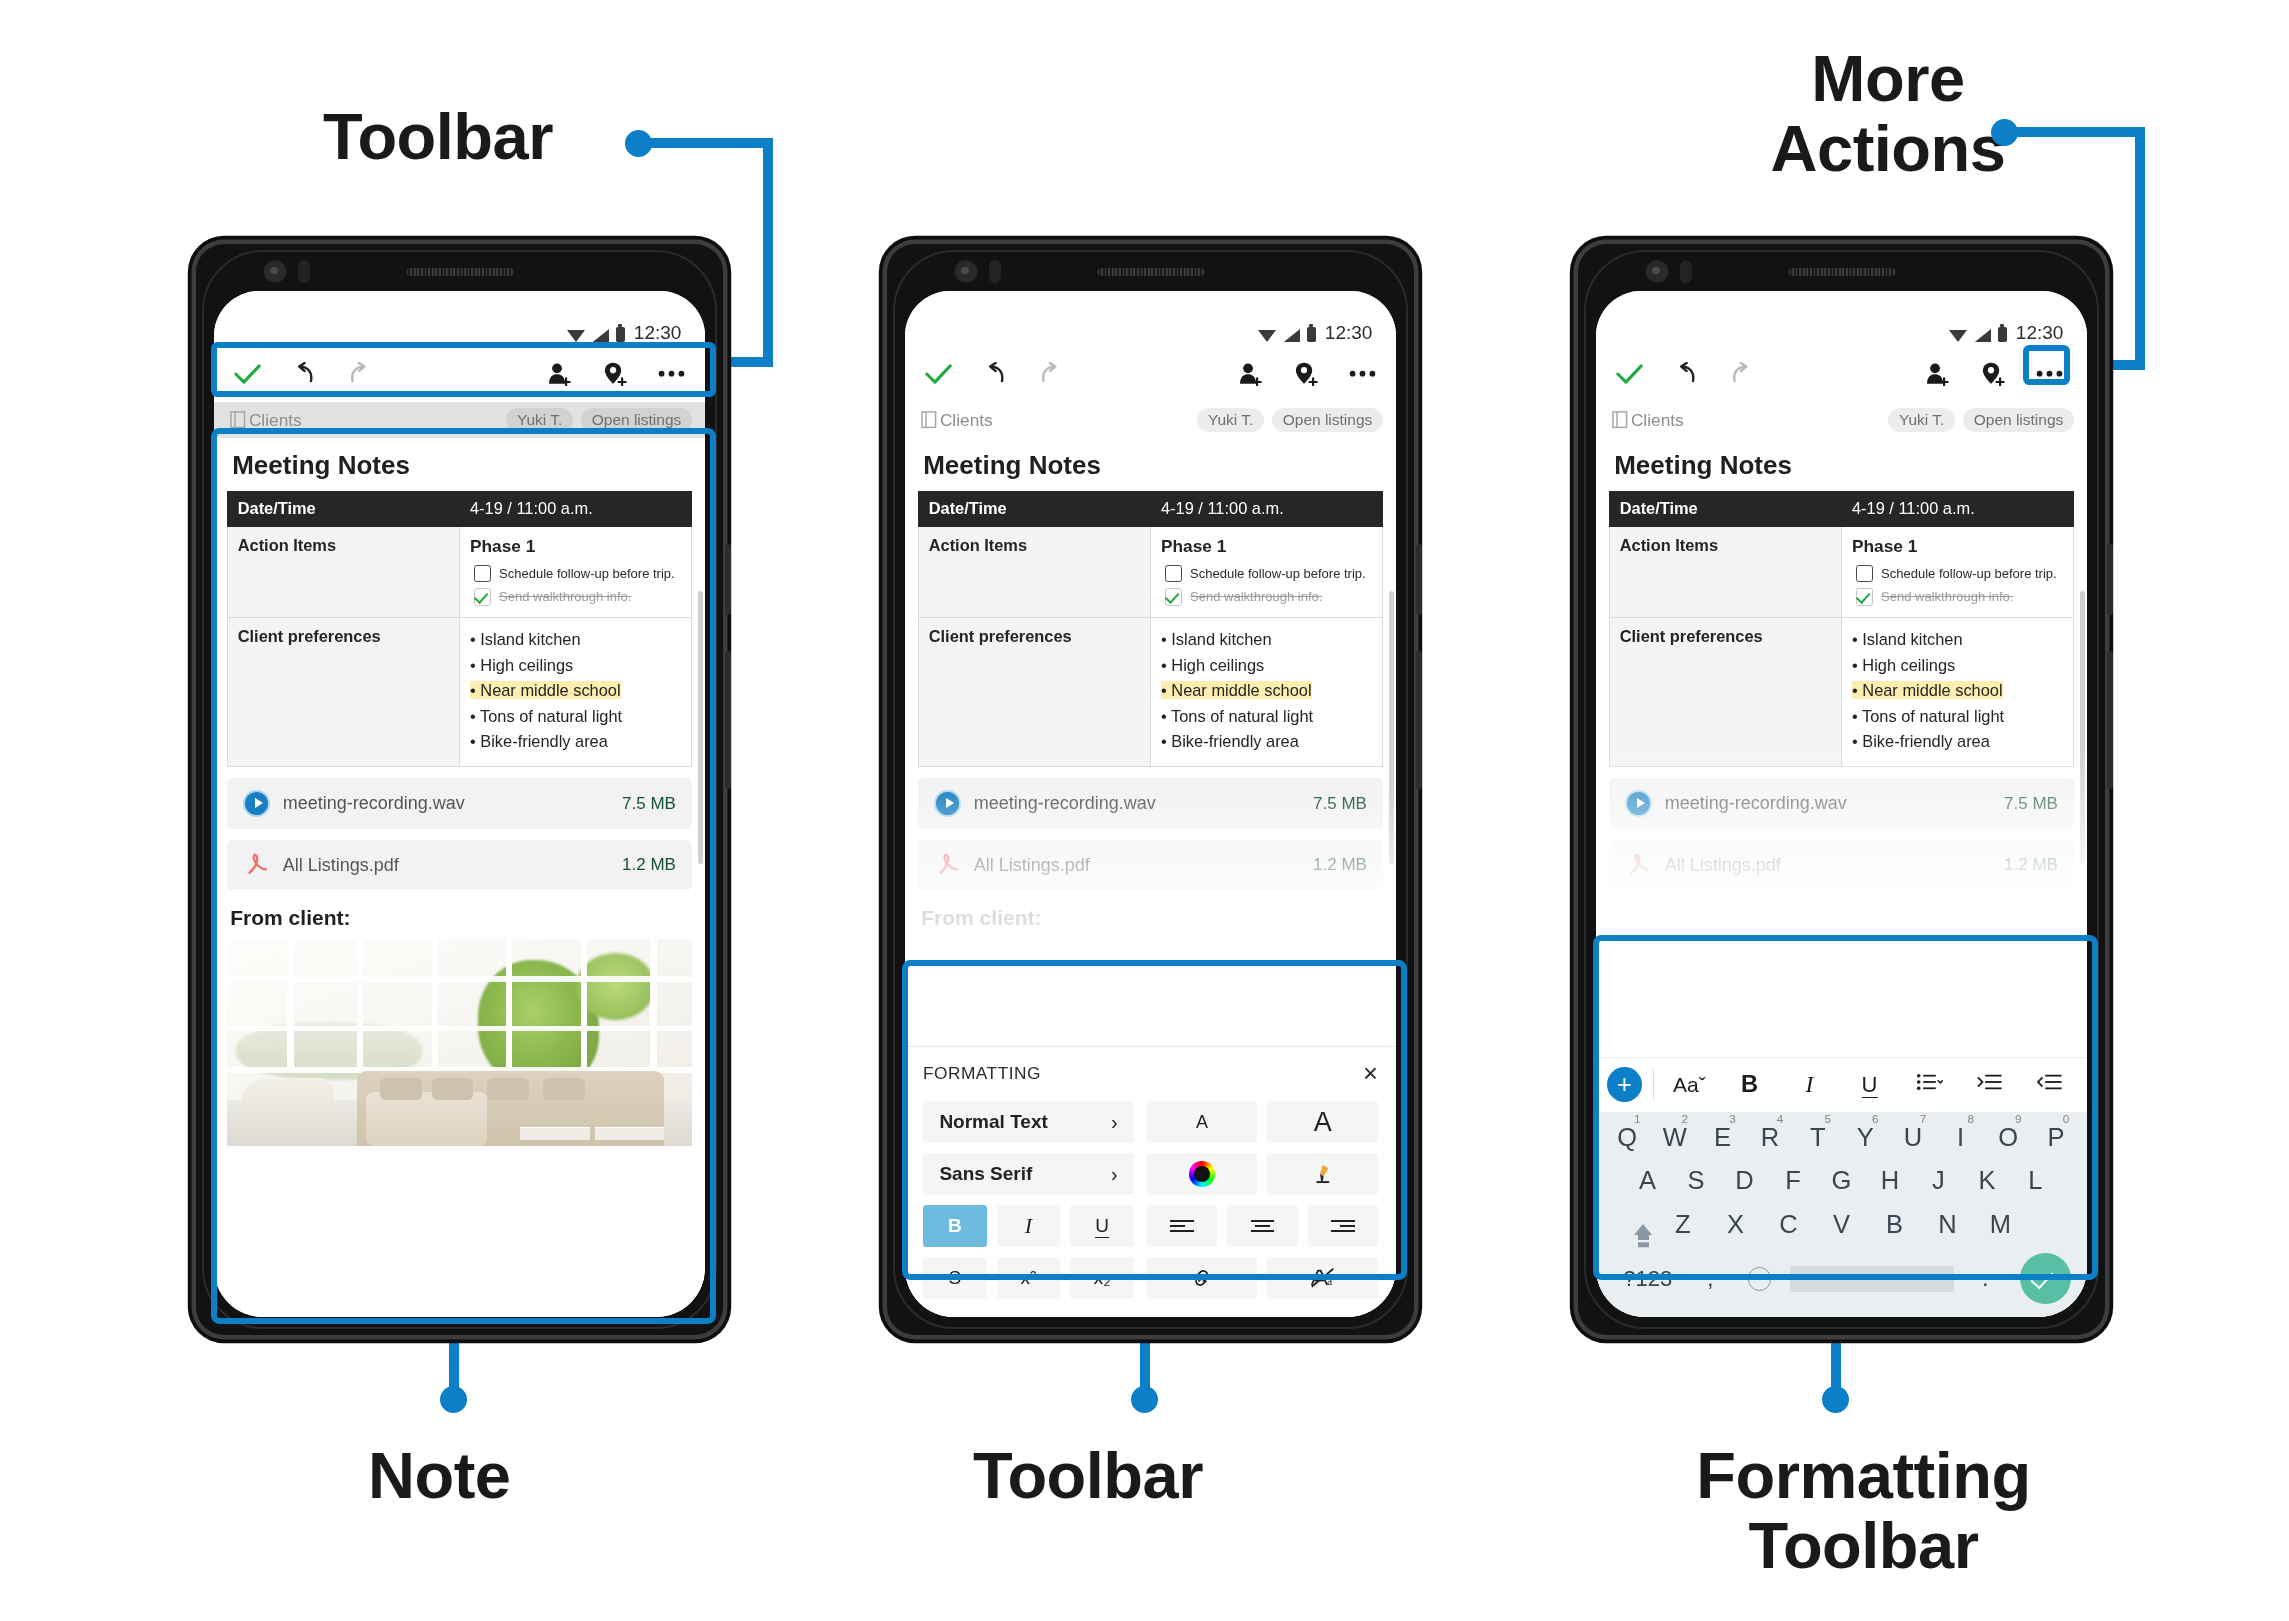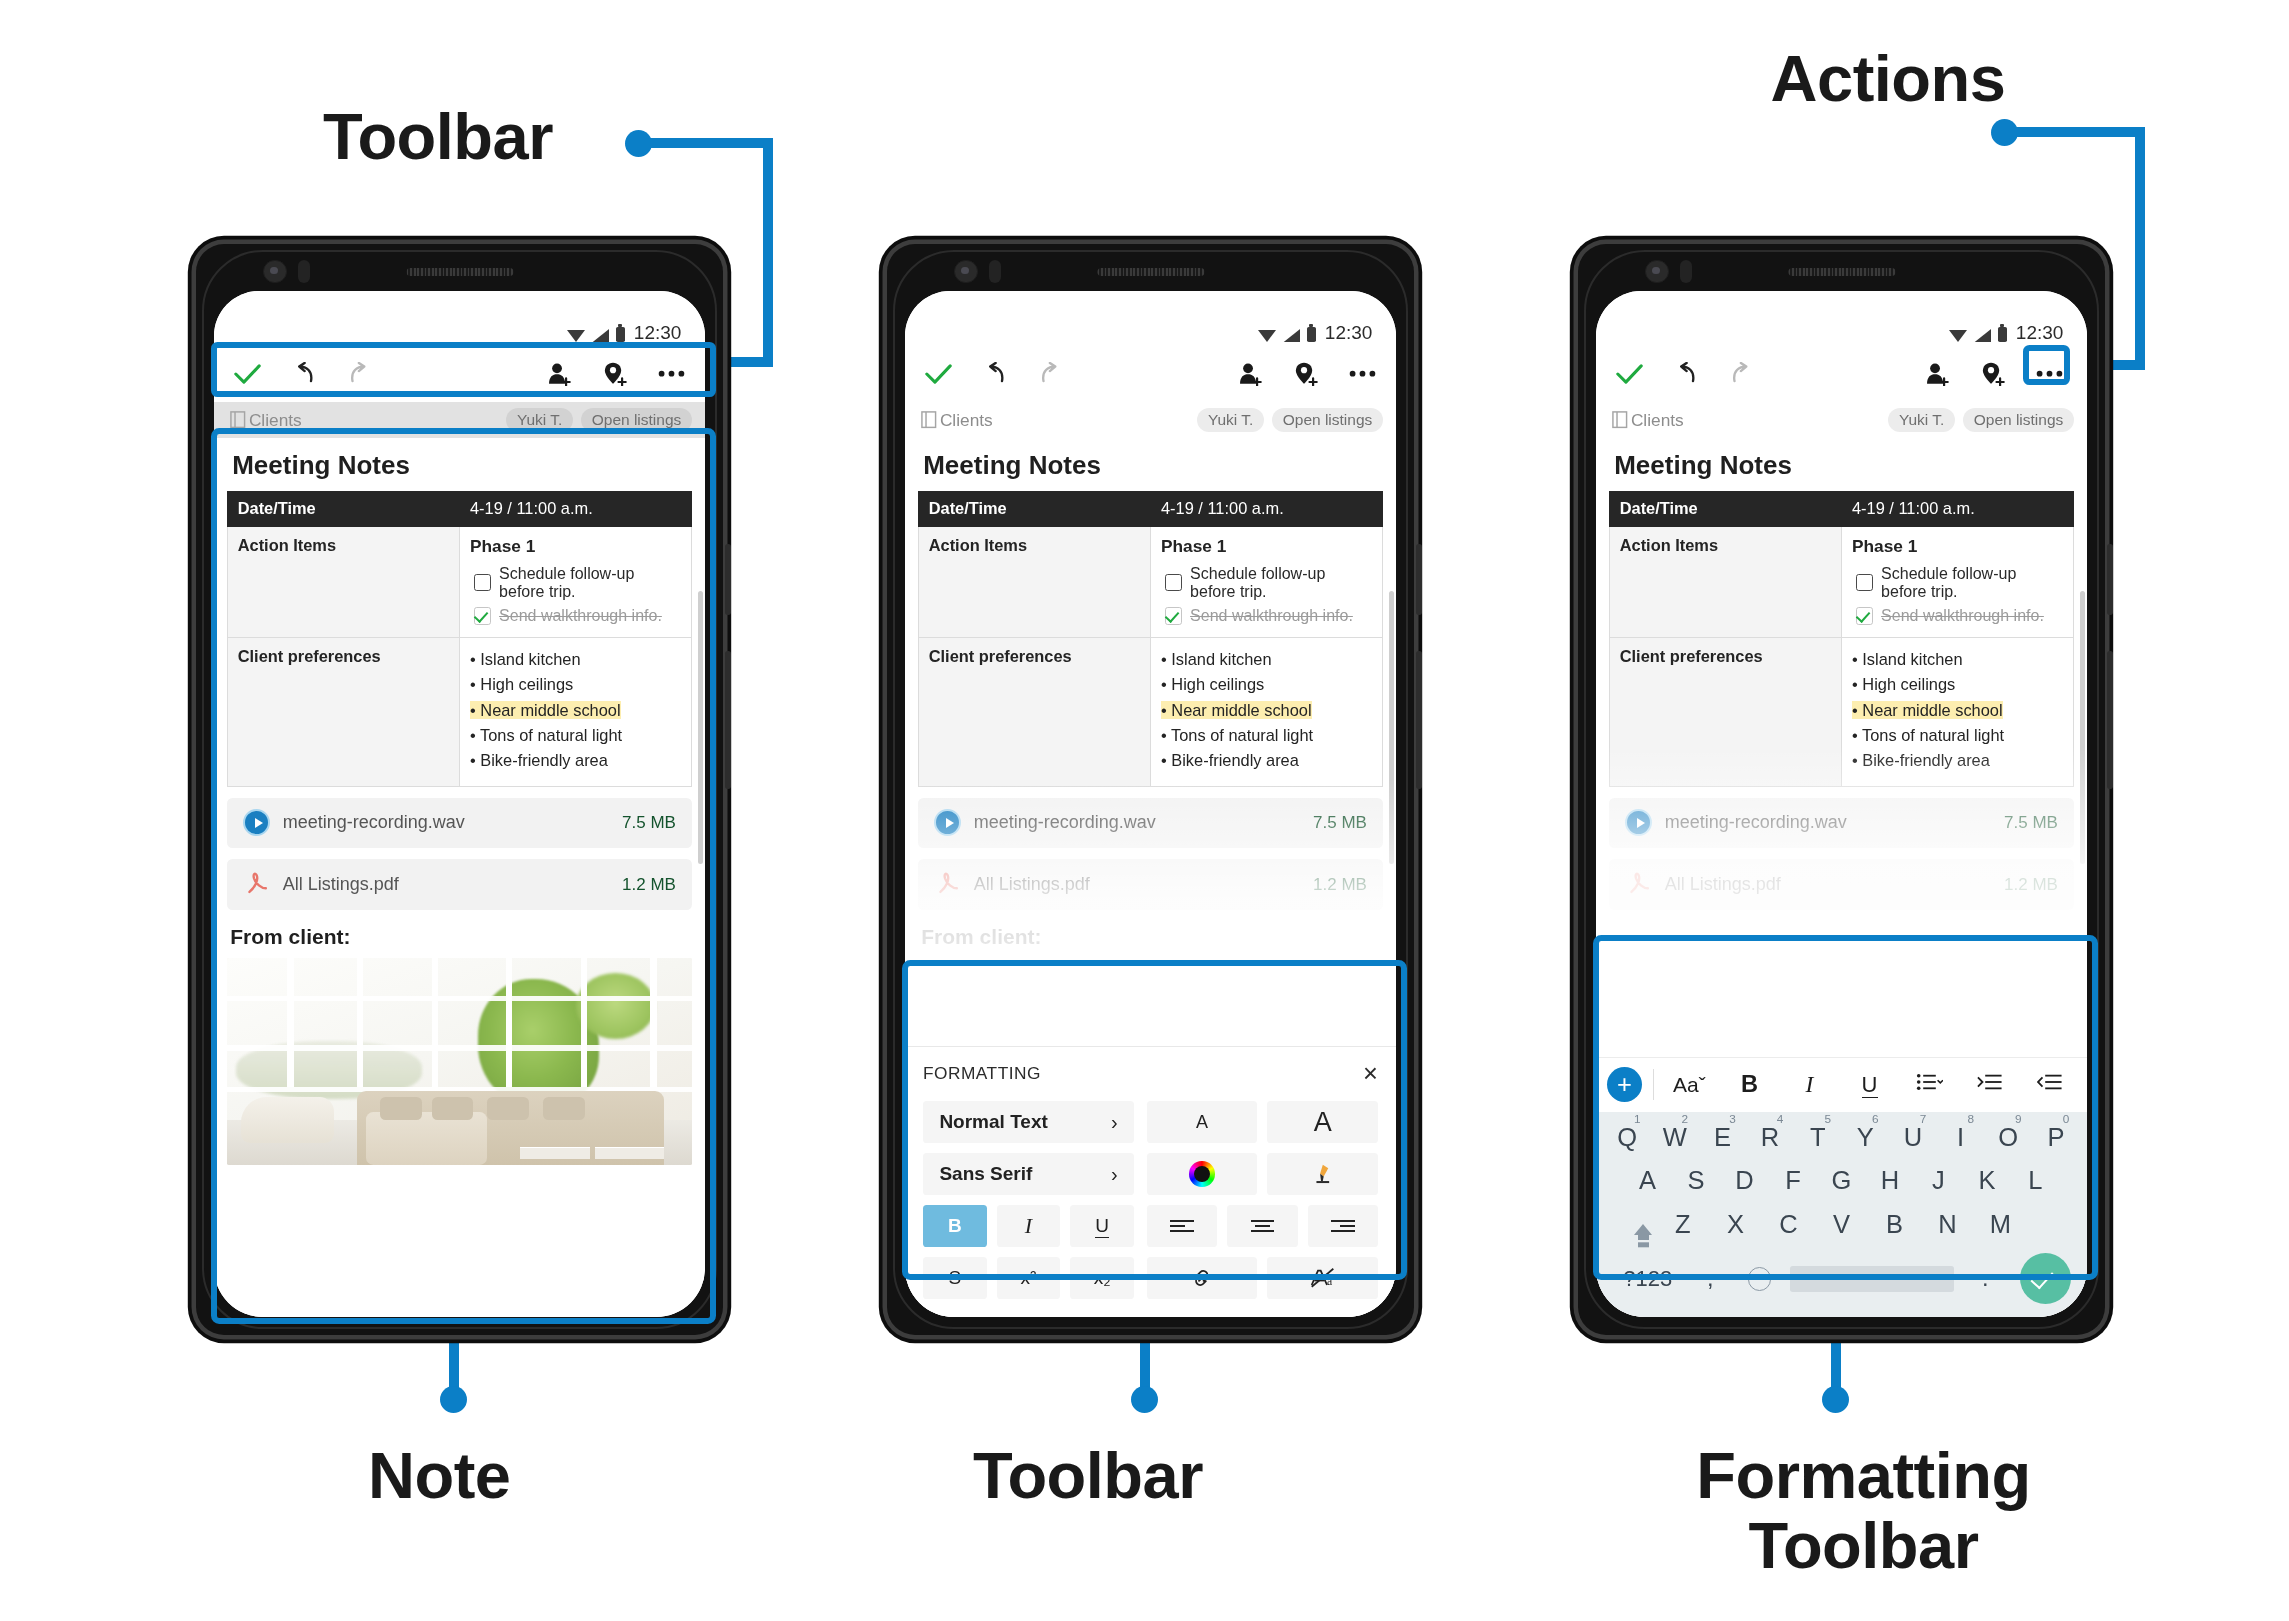--- a/index.html
+++ b/index.html
@@ -124,21 +124,21 @@
   .note-title { font-size: 26px; font-weight: bold; color: #1f1f1f; padding: 11.8px 3.6px 10px 5.5px; }
 
   
   table.note { width: 100%; border-collapse: collapse; table-layout: fixed; }
   table.note td { border: 0.9px solid #dcdcdc; vertical-align: top; }
   .th-dark { background: #262626; color: #fff; font-weight: bold; font-size: 16.4px; padding: 7.3px 10px 8.2px; border-color: #262626 !important; }
   .th-dark.val { font-weight: normal; font-size: 16.4px; }
   .cell-lbl { background: #f4f4f4; font-weight: bold; font-size: 16.4px; color: #242424; padding: 9px 10px; width: 40%; }
   .cell-val { background: #fff; font-size: 16.4px; color: #242424; padding: 9px 10px 11.8px; margin-top: 36px; }
   .phase { font-weight: bold; font-size: 17.3px; margin-bottom: 7.3px; }
-  .chkrow { display: flex; align-items: center; gap: 8.2px; margin: 6.4px 0 0 3.6px; font-size: 16px; }
+  .chkrow { display: flex; align-items: center; gap: 8.2px; margin: 6.4px 0 0 3.6px; font-size: 13px; }
   .chkbox { width: 17.3px; height: 17.3px; border: 1.8px solid #4a4a4a; border-radius: 2.7px; flex: 0 0 auto; }
   .chkbox.done { border-color: #c6c6c6; position: relative; }
   .chkbox.done::after {
     content: ""; position: absolute; left: 2.7px; top: 0.9px; width: 6.4px; height: 11px;
     border: solid #1faa3f; border-width: 0 2.7px 2.7px 0; transform: rotate(42deg);
   }
   .chk-txt { color: #2a2a2a; }
   .chk-txt.muted { color: #9b9b9b; text-decoration: line-through; }
   .bul { font-size: 16.4px; color: #242424; line-height: 1.55; }
   .bul span.hl { background: #fdeeb0; }
@@ -264,20 +264,21 @@
 
 <div id="stage">
 
   <div class="callout big c-toolbar">Toolbar</div>
   <div class="dot" style="left:625px;top:130px;"></div>
   <div class="lead" style="left:636px;top:138px;width:136px;height:10px;"></div>
   <div class="lead" style="left:763px;top:138px;width:10px;height:229px;"></div>
   <div class="lead" style="left:676px;top:357px;width:96px;height:10px;"></div>
 
   <div class="callout big c-more">
+    <div>More</div>
     <div>Actions</div>
   </div>
   <div class="dot" style="left:1991px;top:119px;"></div>
   <div class="lead" style="left:2003px;top:127px;width:142px;height:10px;"></div>
   <div class="lead" style="left:2135px;top:127px;width:10px;height:243px;"></div>
   <div class="lead" style="left:2062px;top:360px;width:83px;height:10px;"></div>
 
   <div class="callout big c-note">Note</div>
   <div class="lead" style="left:449px;top:1316px;width:10px;height:89px;"></div>
   <div class="dot" style="left:440px;top:1386px;"></div>

